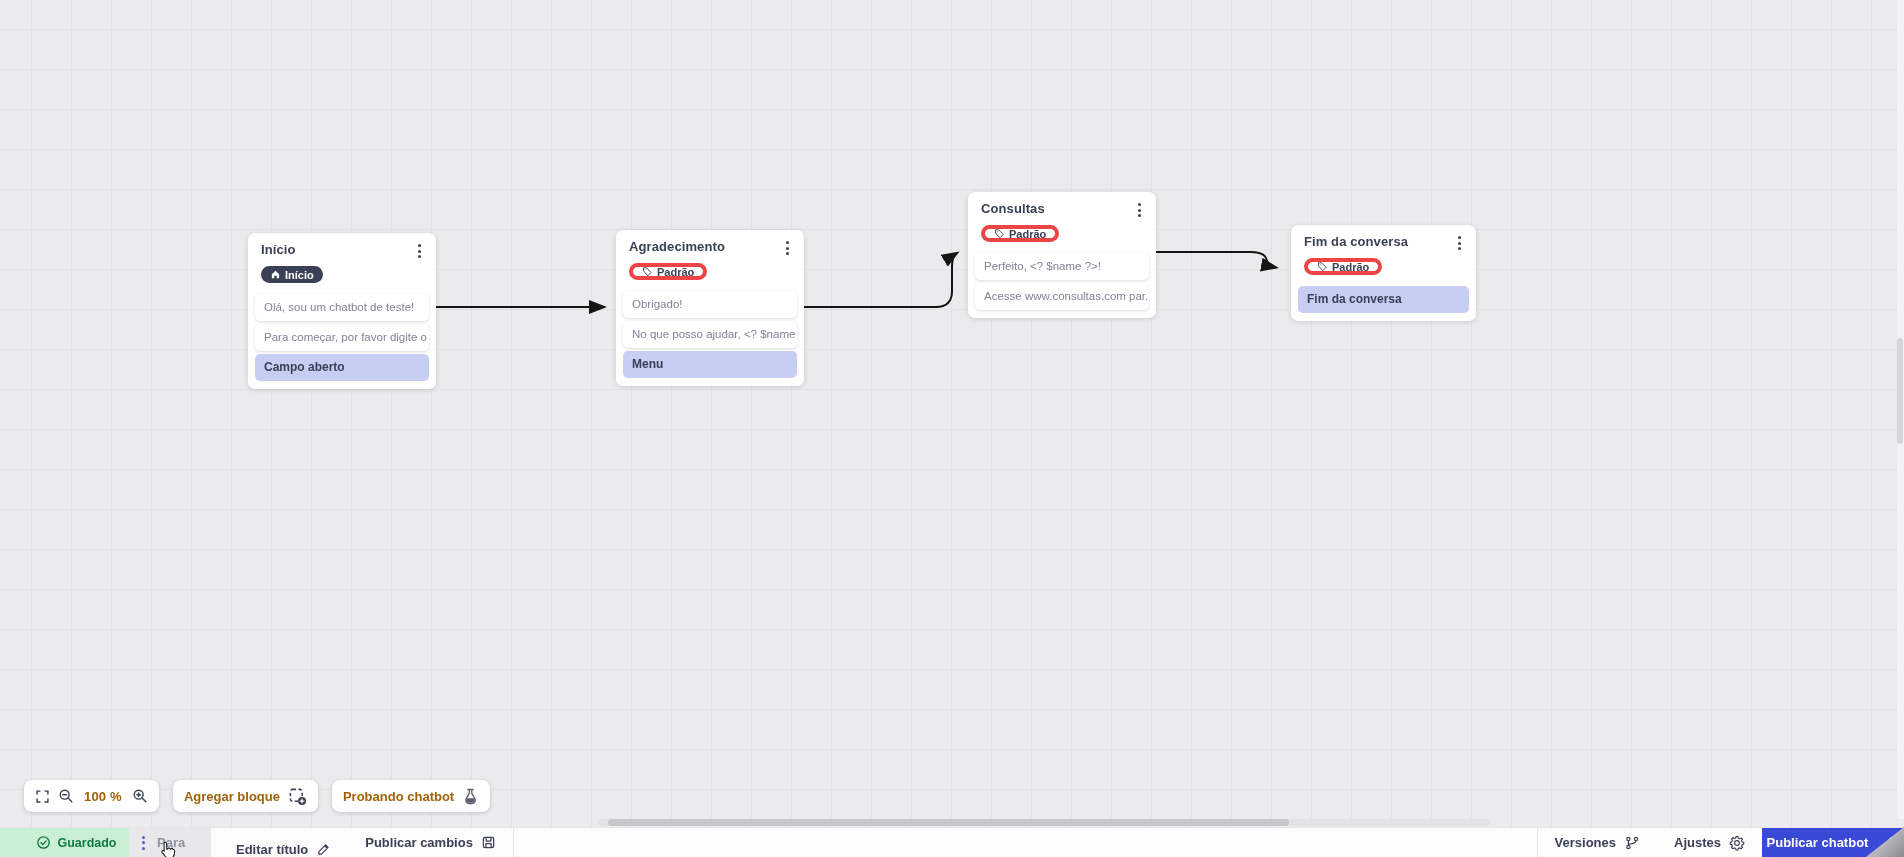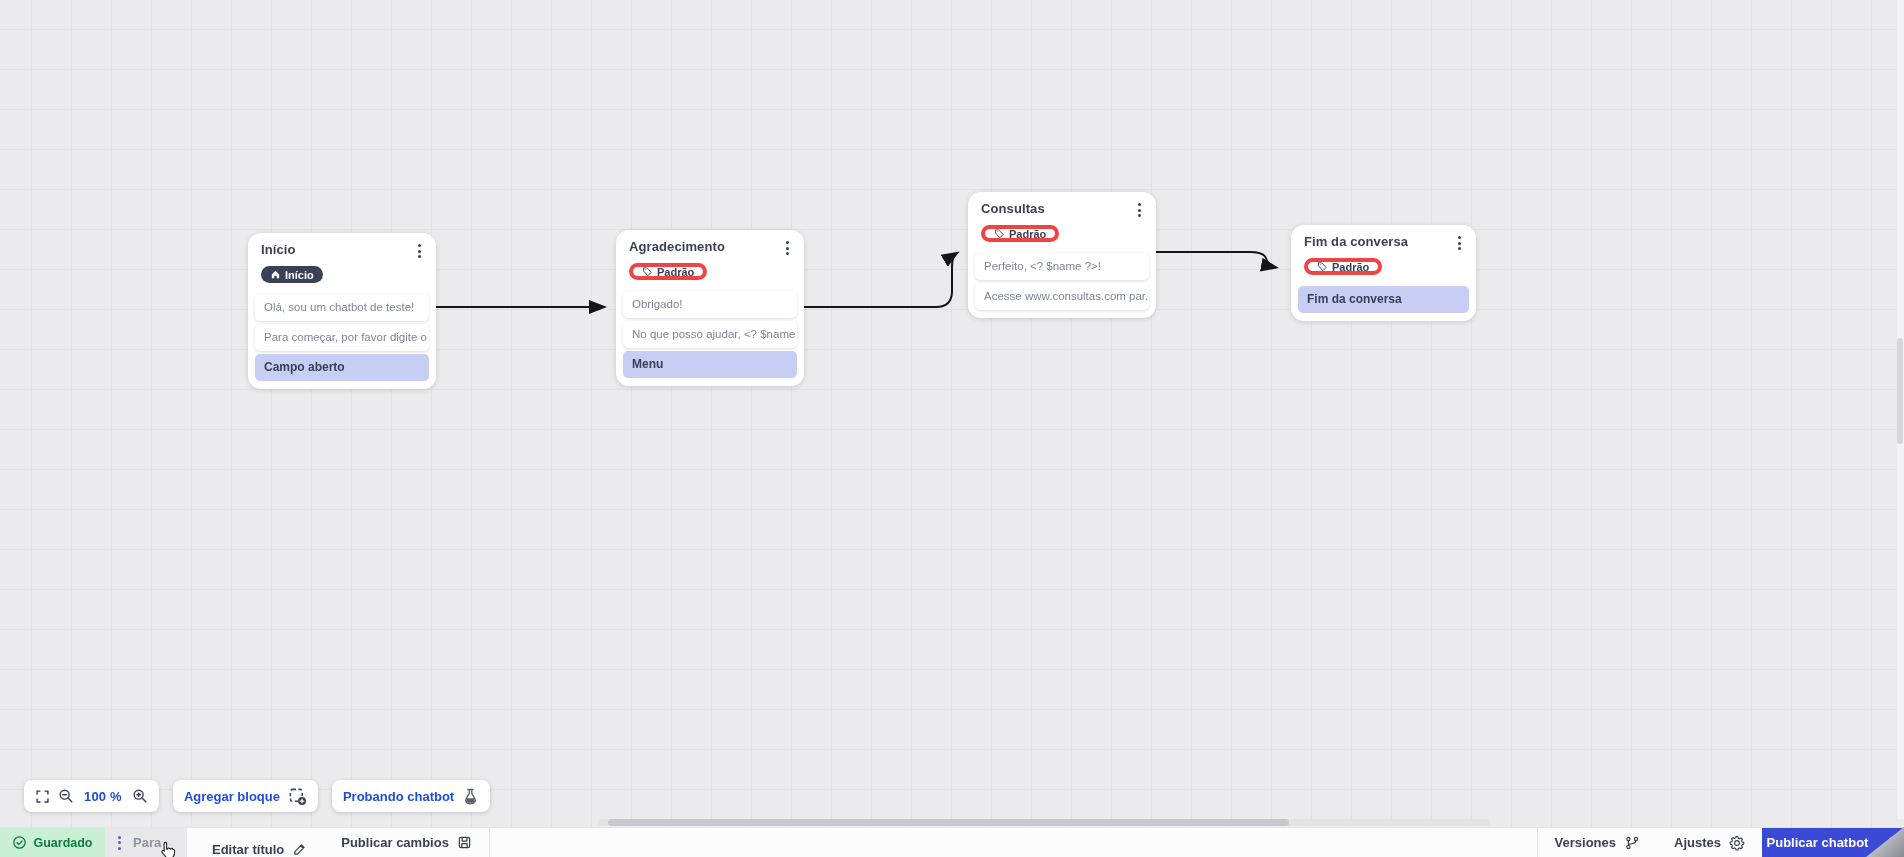--- a/index.html
+++ b/index.html
@@ -6,21 +6,21 @@
   body{font-family:"Liberation Sans","DejaVu Sans",sans-serif;}
   .stage{position:relative;width:1904px;height:857px;overflow:hidden;
     background-color:#ebebed;
     background-image:linear-gradient(#e2e2e5 1.5px,transparent 1.5px),
                      linear-gradient(90deg,#e2e2e5 1.5px,transparent 1.5px);
     background-size:40px 40px;background-position:-9px -11px;}
   svg{display:block;}
   
   .edges{position:absolute;left:0;top:0;width:1904px;height:857px;pointer-events:none;}
   
-  .node{position:absolute;width:188px;background:#fff;border-radius:13px;
+  .node{position:absolute;width:188px;background:#fff;border-radius:7px;
     box-shadow:0 1px 5px rgba(35,40,60,.16);padding:9px 5px 5px;box-sizing:border-box;}
   .n1{left:248px;top:233px;}
   .n2{left:616px;top:230px;}
   .n3{left:968px;top:192px;}
   .n4{left:1291px;top:225px;width:185px;}
   .node-head{display:flex;align-items:flex-start;justify-content:space-between;padding:0 6px 0 8px;}
   .node-title{font-size:13px;font-weight:700;color:#3a4056;line-height:15px;letter-spacing:.1px;}
   .kebab{display:flex;flex-direction:column;align-items:center;gap:2.5px;padding:2px 4px;cursor:pointer;}
   .kebab i{width:3px;height:3px;border-radius:50%;background:#3a4056;display:block;}
   .badge{display:inline-flex;align-items:center;gap:4px;font-size:11px;font-weight:700;
@@ -28,33 +28,33 @@
   .badge.dark{background:#3a4056;color:#fff;}
   .badge.outline{background:#fff;color:#3a4056;border:4px solid #ef4444;}
   .rows{margin-top:10px;}
   .row{height:27px;line-height:27px;background:#fff;border-radius:5px;margin:0 2px 3px;
     padding:0 9px;font-size:11.5px;color:#7f8496;box-shadow:0 1px 3px rgba(35,40,60,.16);
     white-space:nowrap;overflow:hidden;cursor:pointer;}
   .row.hl{background:#c8cdf4;color:#3a4056;font-weight:700;font-size:12px;box-shadow:none;}
   
   .float-toolbar{position:absolute;left:24px;top:780px;display:flex;gap:14px;}
   .pill{height:32px;background:#fff;border-radius:8px;box-shadow:0 1px 4px rgba(40,45,70,.20);
-    display:flex;align-items:center;gap:8px;padding:0 11px;color:#1d4ed8;font-weight:700;font-size:13px;}
+    display:flex;align-items:center;gap:8px;padding:0 11px;color:#a16207;font-weight:700;font-size:13px;}
   .pill .icon-btn{display:flex;align-items:center;justify-content:center;cursor:pointer;color:#3a4056;}
   .zoom-label{margin:0 2px;letter-spacing:.2px;}
   
   .hscroll-track{position:absolute;left:598px;top:819px;width:892px;height:7px;border-radius:4px;background:#e4e4e7;}
   .hscroll-thumb{position:absolute;left:608px;top:819px;width:681px;height:7px;border-radius:4px;background:#c7c7cc;cursor:pointer;}
   .vscroll-track{position:absolute;right:0;top:0;width:7px;height:819px;background:#f3f3f5;}
   .vscroll-thumb{position:absolute;right:1px;top:338px;width:6px;height:106px;border-radius:3px;background:#d6d6da;cursor:pointer;}
   
   .statusbar{position:absolute;left:0;right:0;bottom:0;height:29px;background:#fcfcfd;
     border-top:1px solid #e6e6e9;display:flex;align-items:stretch;font-size:13px;z-index:4;}
   .sb-saved{width:105px;background:#c9f0d3;color:#0f7a43;display:flex;align-items:center;
-    justify-content:center;gap:6px;font-weight:700;font-size:12.5px;}
+    justify-content:center;gap:6px;font-weight:700;font-size:12.5px;padding-left:24px;}
   .sb-tab{width:82px;background:#e8e8eb;color:#8d93a2;display:flex;align-items:center;
     gap:12px;padding-left:13px;box-sizing:border-box;font-weight:700;cursor:pointer;}
   .drag-dots{display:flex;flex-direction:column;gap:2.5px;}
   .drag-dots i{width:3px;height:3px;border-radius:50%;background:#5357d6;display:block;}
   .sb-btn{display:flex;align-items:center;gap:8px;color:#3a4056;font-weight:700;
     padding:0 17px;cursor:pointer;white-space:nowrap;}
   .sb-btn.first{margin-left:8px;align-items:flex-end;}
   .sb-div{width:1px;background:#e4e4e7;}
   .sb-spacer{flex:1;}
   .sb-publish{width:142px;background:#3a4ad6;color:#fff;display:flex;align-items:center;

